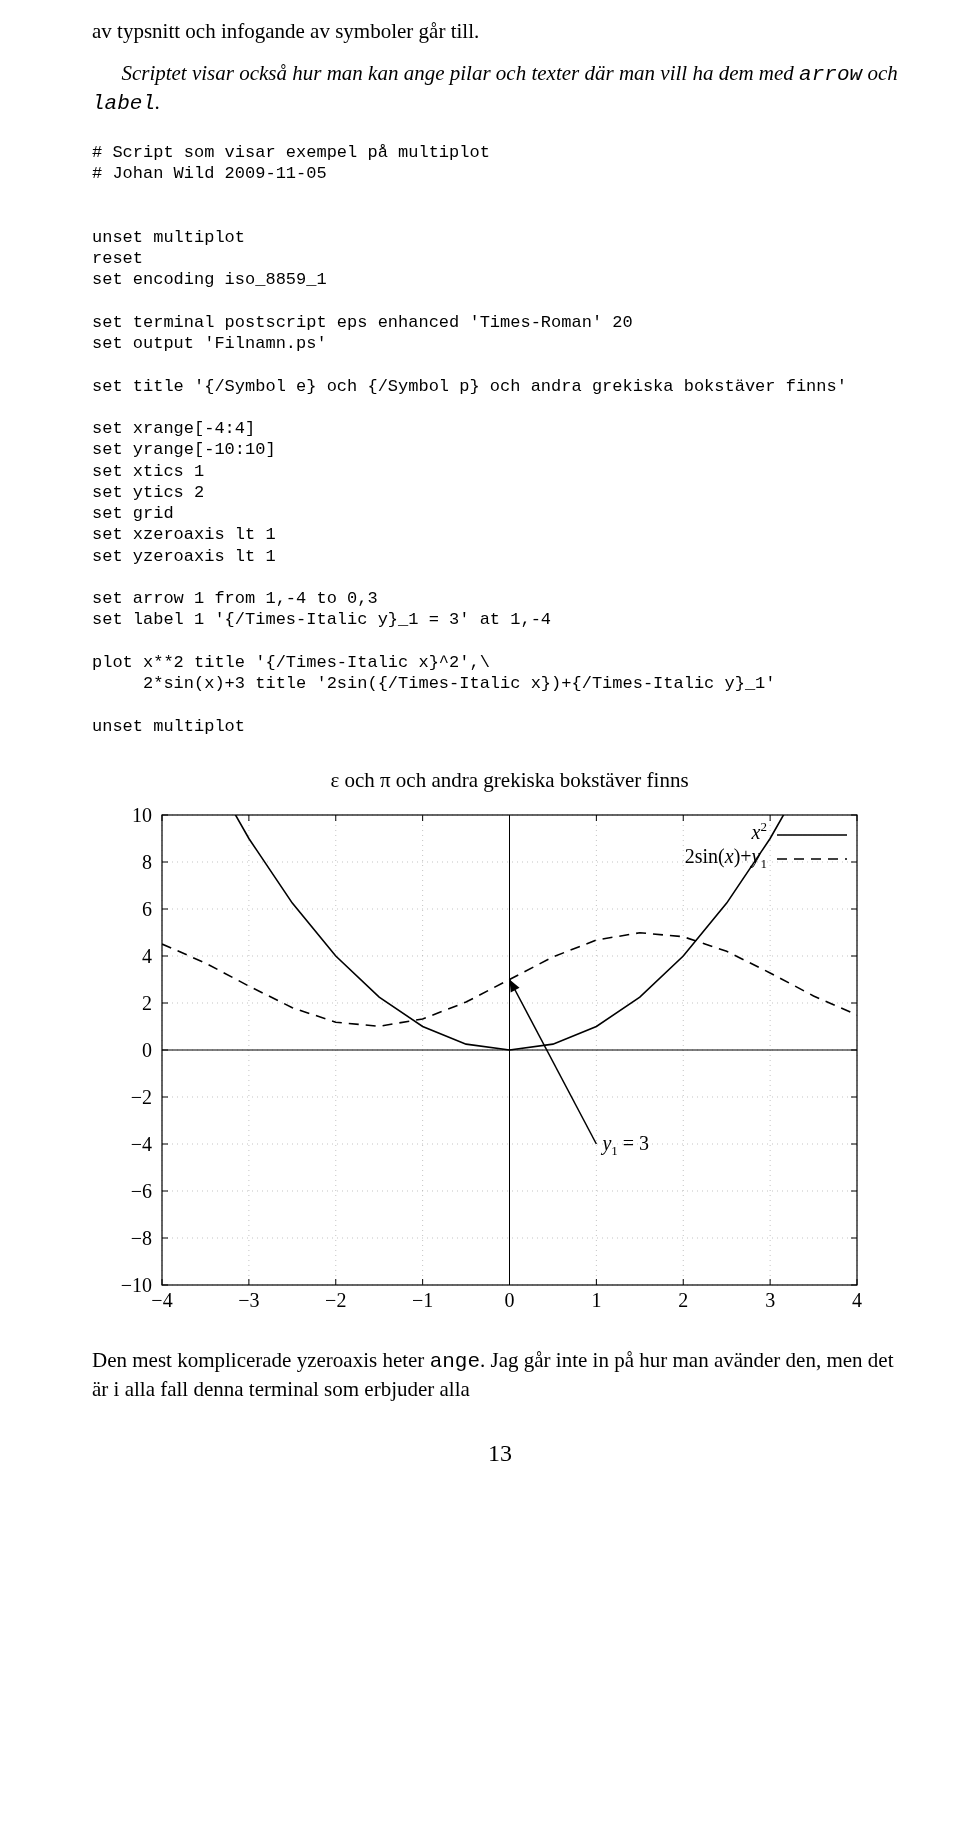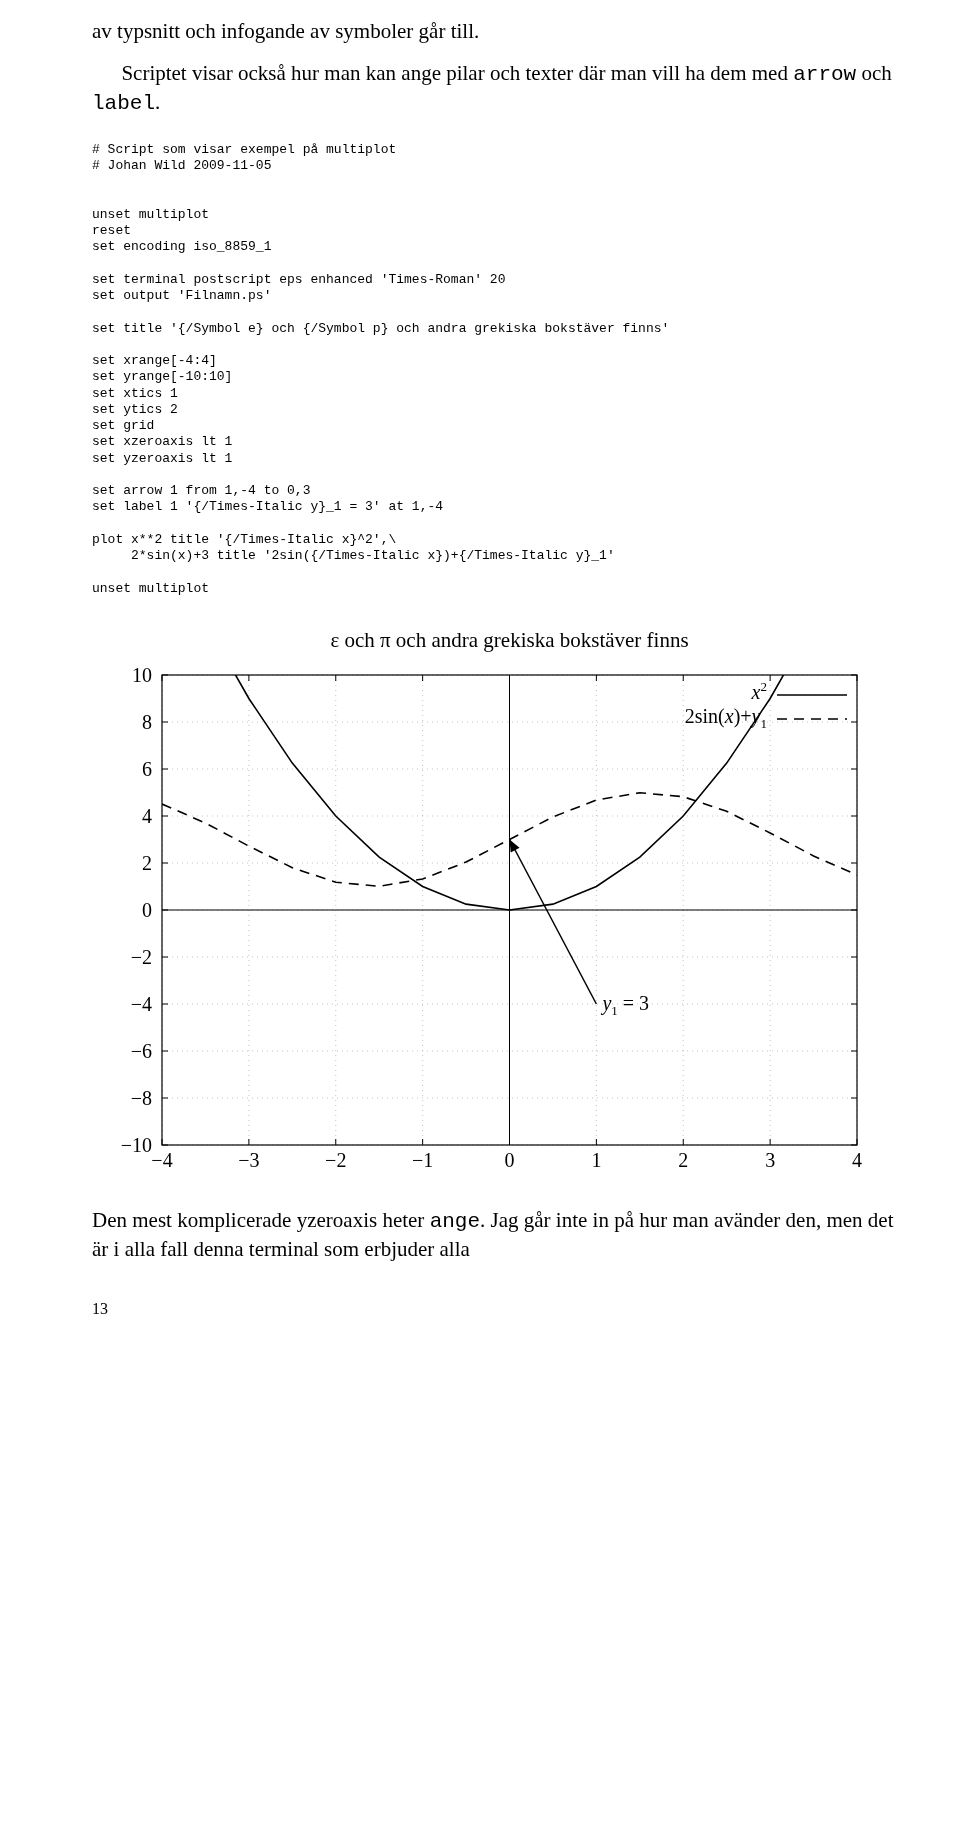--- a/index.html
+++ b/index.html
@@ -1,30 +1,30 @@
 <!DOCTYPE html>
 <html><head>
 <meta charset="utf-8">
 <style>
   html,body{margin:0;padding:0;background:#fff;color:#000;font-family:"Georgia","Times New Roman",serif;}
   .page{width:960px;margin:0 auto;padding:18px 52px 40px 92px;box-sizing:border-box;}
   .para{font-size:21px;line-height:1.33;margin:0 0 14px 0;}
-  .mono{font-family:"Courier New",monospace;white-space:pre;font-size:13px;line-height:1.25;margin:24px 0 28px 0;}
+  .mono{font-family:"Courier New",monospace;white-space:pre;font-size:17px;line-height:1.25;margin:24px 0 28px 0;}
   .code-inline{font-family:"Courier New",monospace;}
   .chart-wrap{margin:12px 12px 18px 0;}
-  .page-num{font-size:16px;margin-top:36px;}
+  .page-num{text-align:center;font-size:24px;margin-top:36px;}
 </style>
 </head>
 <body>
 
 <div class="page">
   <p class="para"><span>av typsnitt och infogande av symboler går till.</span></p>
 
 
-  <p class="para" style="text-indent:1.4em;">
+  <p class="para" style="text-indent:1.4em;font-style:italic;">
     <span>Scriptet visar också hur man kan ange pilar och texter där man vill ha dem med </span><span class="code-inline">arrow</span><span> och </span><span class="code-inline">label</span><span>.</span>
   </p>
 
   <div class="mono"># Script som visar exempel på multiplot
 # Johan Wild 2009-11-05
 
 
 unset multiplot
 reset
 set encoding iso_8859_1

